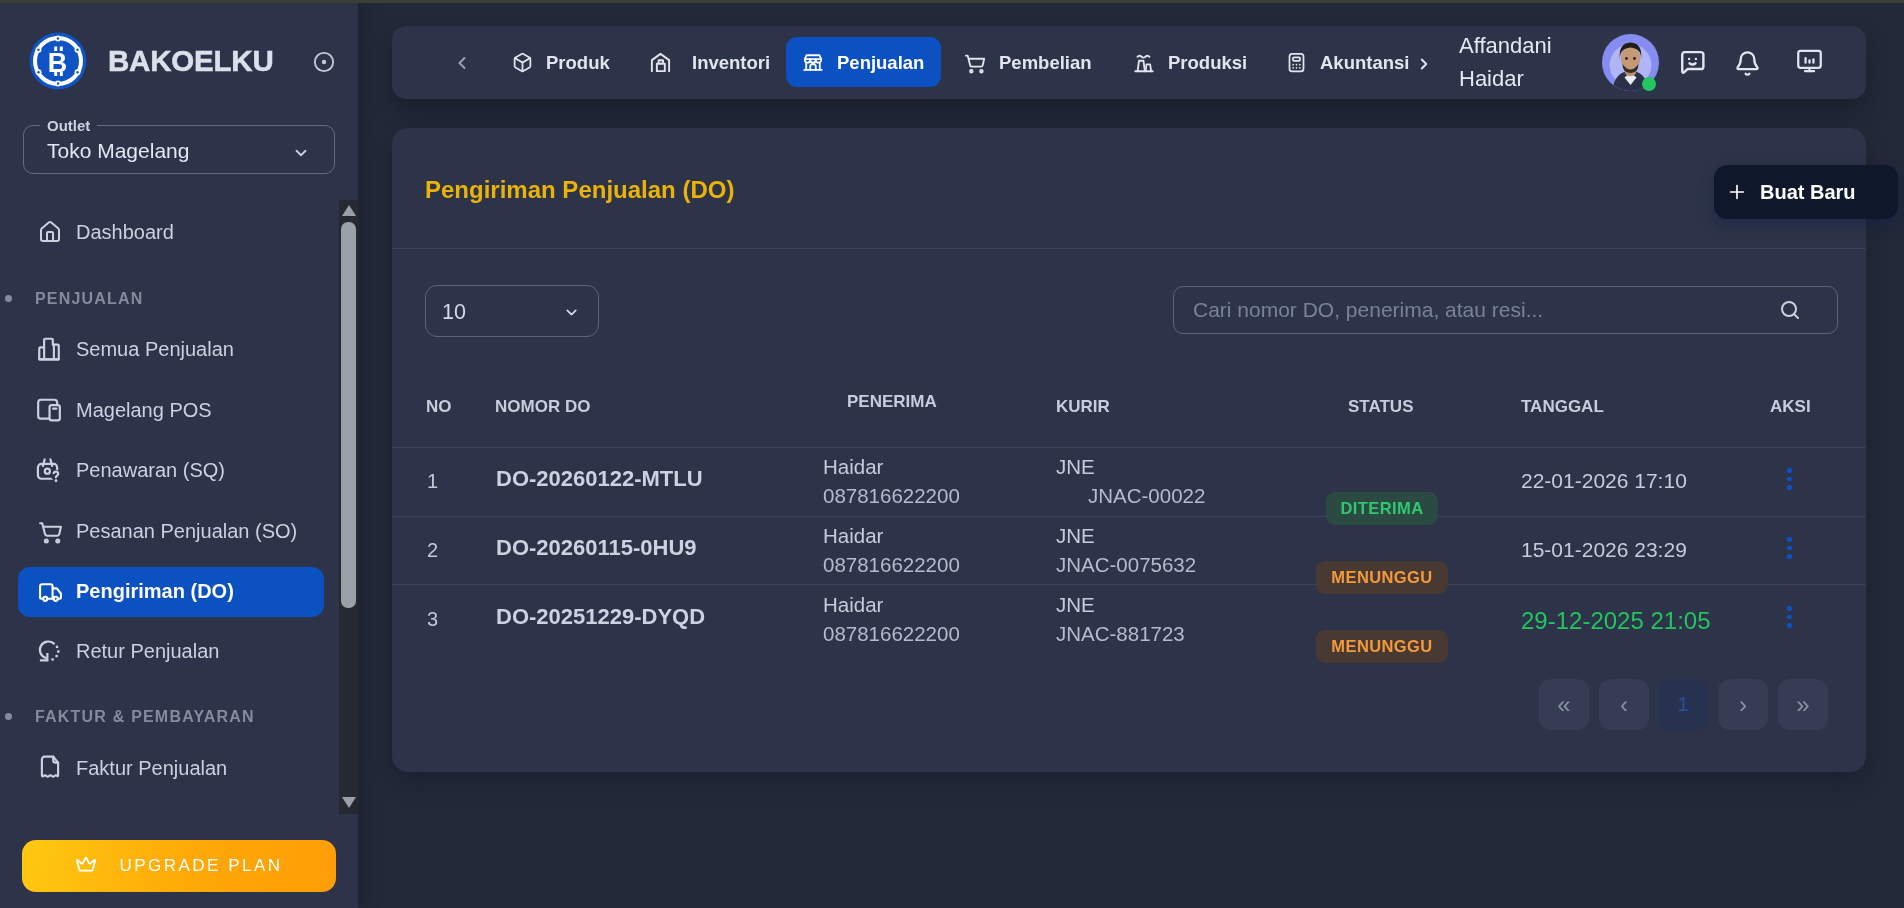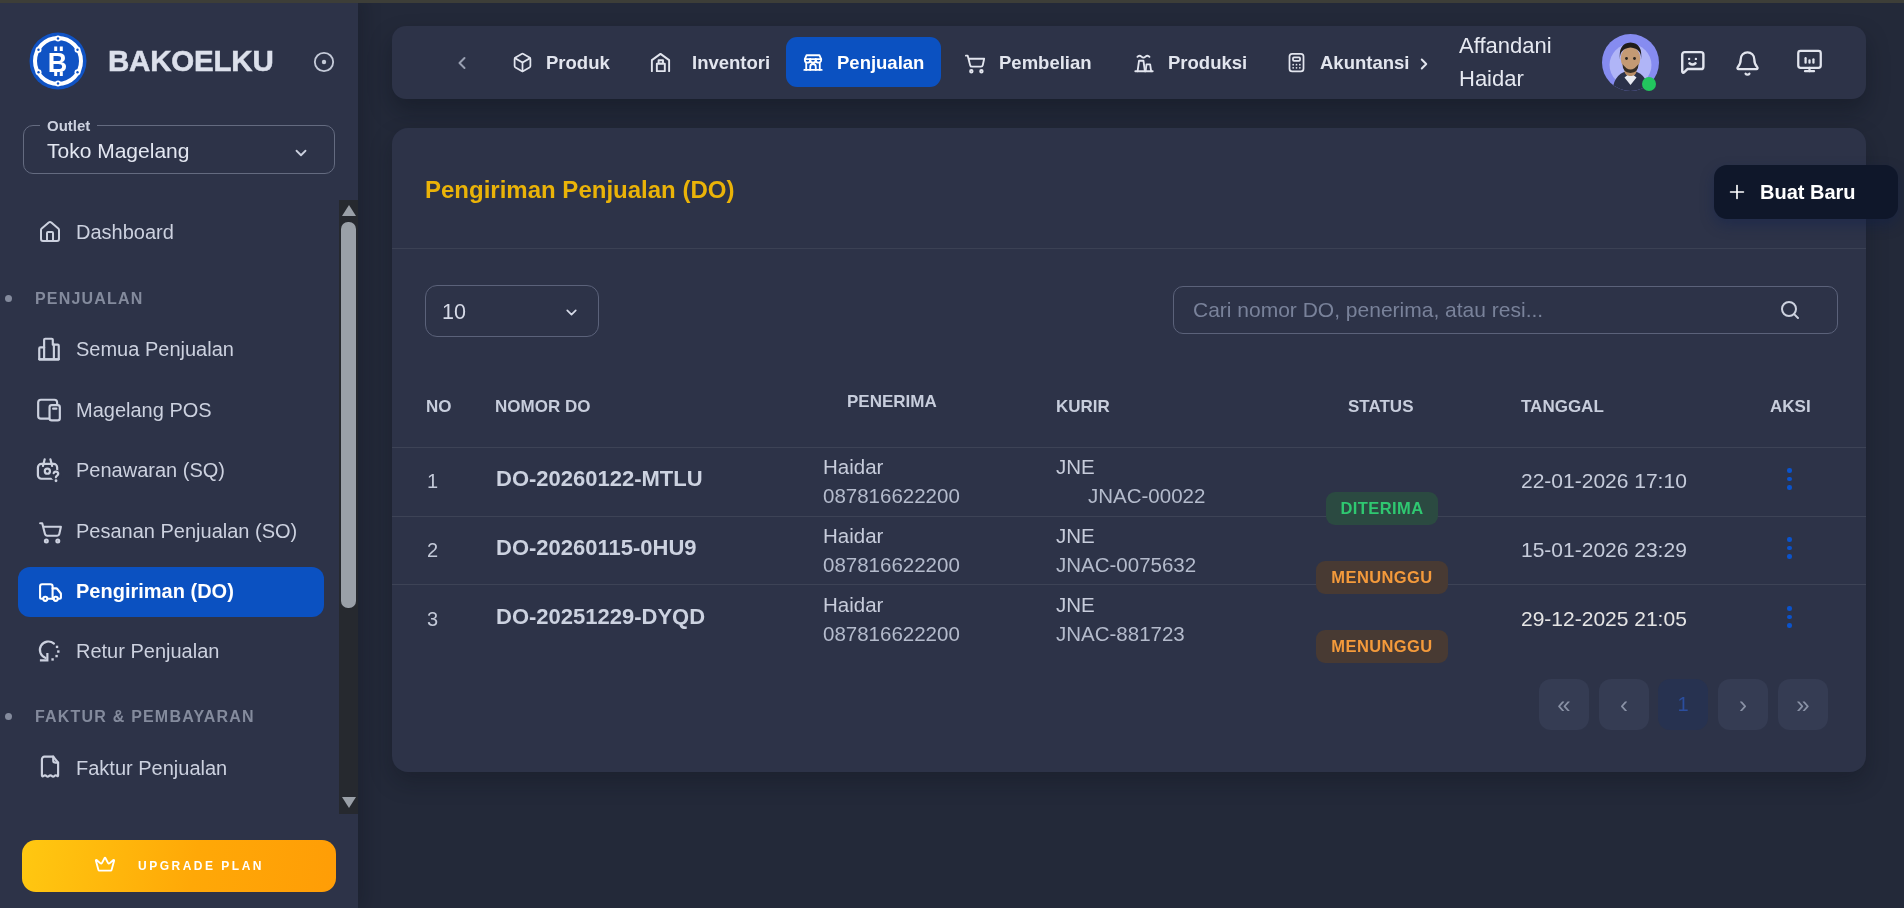--- a/index.html
+++ b/index.html
@@ -135,21 +135,21 @@
     <svg class="abs" style="left:37px;top:754px" width="26" height="27" viewBox="0 0 24 25" fill="none" stroke="#ccd1df" stroke-width="2" stroke-linecap="round" stroke-linejoin="round">
         <path d="M15 2.5H6.8A2.3 2.3 0 0 0 4.5 4.8V19.6C4.5 20.7 5.3 21.1 6 20.4 6.9 19.5 7.9 19.5 8.7 20.4 9.5 21.3 10.3 21.3 11.1 20.4 11.9 19.5 12.9 19.5 13.7 20.4 14.5 21.3 15.3 21.3 16.1 20.4 16.9 19.5 17.9 19.5 18.6 20.3 19.1 20.9 19.5 20.5 19.5 19.6V8z"></path>
         <path d="M15 2.5V6a2 2 0 0 0 2 2h2.5"></path>
       </svg>
     <div class="abs navtxt" style="left:76px;top:757px;">Faktur Penjualan</div>
 
     <div class="abs" style="left:22px;top:840px;width:314px;height:52px;border-radius:14px;background:linear-gradient(100deg,#ffc811 0%,#ffa807 55%,#ff9d06 100%);display:flex;align-items:center;justify-content:center;gap:22px;">
       <svg width="22" height="22" viewBox="0 0 24 24" fill="none" stroke="#ffffff" stroke-width="2" stroke-linecap="round" stroke-linejoin="round">
           <path d="M11.562 3.266a.5.5 0 0 1 .876 0L15.39 8.87a1 1 0 0 0 1.516.294L21.183 5.5a.5.5 0 0 1 .798.519l-2.834 10.246a1 1 0 0 1-.956.735H5.81a1 1 0 0 1-.957-.735L2.02 6.02a.5.5 0 0 1 .798-.519l4.276 3.664a1 1 0 0 0 1.516-.294z"></path>
         </svg>
-      <span style="font-size:12px;font-weight:bold;color:#ffffff;letter-spacing:2.5px;">UPGRADE PLAN</span>
+      <span style="font-size:17px;font-weight:normal;color:#ffffff;letter-spacing:2.5px;">UPGRADE PLAN</span>
     </div>
   </div>
   <div class="abs" id="topbar">
     <svg class="abs" style="left:60px;top:27px;" width="20" height="20" viewBox="0 0 24 24" fill="none" stroke="#99a0b2" stroke-width="2.4" stroke-linecap="round" stroke-linejoin="round">
         <path d="m15 18-6-6 6-6"></path>
       </svg>
     <div class="tnav" style="left:120px;">
       <svg width="21" height="21" viewBox="0 0 24 24" fill="none" stroke="#e2e5ee" stroke-width="2" stroke-linecap="round" stroke-linejoin="round">
           <path d="M11 21.73a2 2 0 0 0 2 0l7-4A2 2 0 0 0 21 16V8a2 2 0 0 0-1-1.73l-7-4a2 2 0 0 0-2 0l-7 4A2 2 0 0 0 3 8v8a2 2 0 0 0 1 1.73z"></path>
           <path d="M12 22V12"></path>
@@ -308,21 +308,21 @@
     <div class="abs" style="left:1395px;top:409px;width:4.5px;height:22px;">
       <div style="width:4.5px;height:4.5px;border-radius:50%;background:#0b53cc;"></div>
       <div style="width:4.5px;height:4.5px;border-radius:50%;background:#0b53cc;margin-top:4.2px;"></div>
       <div style="width:4.5px;height:4.5px;border-radius:50%;background:#0b53cc;margin-top:4.2px;"></div>
     </div>
     <div class="abs" style="left:35px;top:480px;font-size:20px;color:#c3c9d8;">3</div>
     <div class="abs" style="left:104px;top:476px;font-size:22px;font-weight:bold;color:#ccd2e0;">DO-20251229-DYQD</div>
     <div class="abs" style="left:431px;top:463px;font-size:20.5px;line-height:28.5px;color:#c7ccdb;">Haidar<br><span style="color:#b4bbcc;">087816622200</span></div>
     <div class="abs" style="left:664px;top:463px;font-size:20.5px;line-height:28.5px;color:#c7ccdb;">JNE<br><span style="color:#b4bbcc;">JNAC-881723</span></div>
     <div class="badge" style="left:924px;top:474px;width:132px;background:#483a33;color:#f49a3b;">MENUNGGU</div>
-    <div class="abs" style="left:1129px;top:479px;font-size:21px;color:#e5e5e5;">29-12-2025 21:05</div>
+    <div class="abs" style="left:1129px;top:479px;font-size:24px;color:#22c55e;">29-12-2025 21:05</div>
     <div class="abs" style="left:1395px;top:478px;width:4.5px;height:22px;">
       <div style="width:4.5px;height:4.5px;border-radius:50%;background:#0b53cc;"></div>
       <div style="width:4.5px;height:4.5px;border-radius:50%;background:#0b53cc;margin-top:4.2px;"></div>
       <div style="width:4.5px;height:4.5px;border-radius:50%;background:#0b53cc;margin-top:4.2px;"></div>
     </div>
 
     <div class="pgbtn" style="left:1147px;">«</div>
     <div class="pgbtn" style="left:1207px;">‹</div>
     <div class="pgbtn" style="left:1266px;background:#273250;color:#2b4e9e;font-size:20px;">1</div>
     <div class="pgbtn" style="left:1326px;">›</div>

